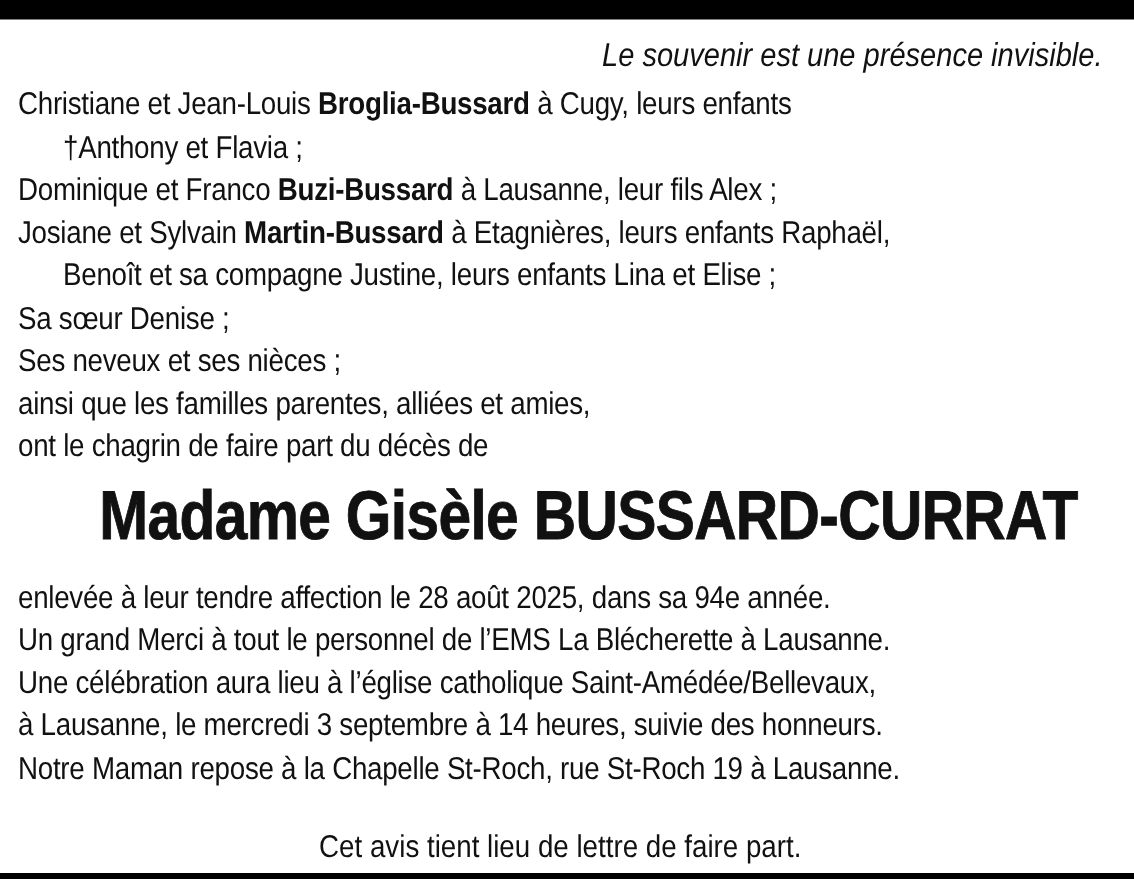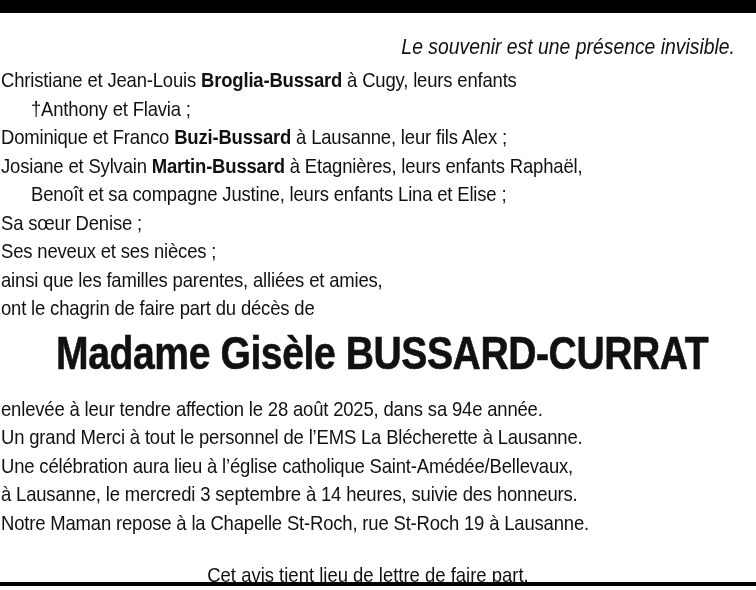--- a/index.html
+++ b/index.html
@@ -18,22 +18,21 @@
   }
   .bar-bottom {
     position: absolute;
     left: 0;
     right: 0;
     bottom: 4px;
     height: 4px;
     background: #000000;
   }
   .content {
-    padding: 12px 21px 0 1px;
-    margin-top: 10px;
+    padding: 12px 21px 0 12px;
   }
   .epigraph {
     text-align: right;
     font-style: italic;
     font-size: 22px;
     line-height: 24px;
     margin-bottom: 7px;
     white-space: nowrap;
     transform: scaleX(0.88);
     transform-origin: 100% 50%;

